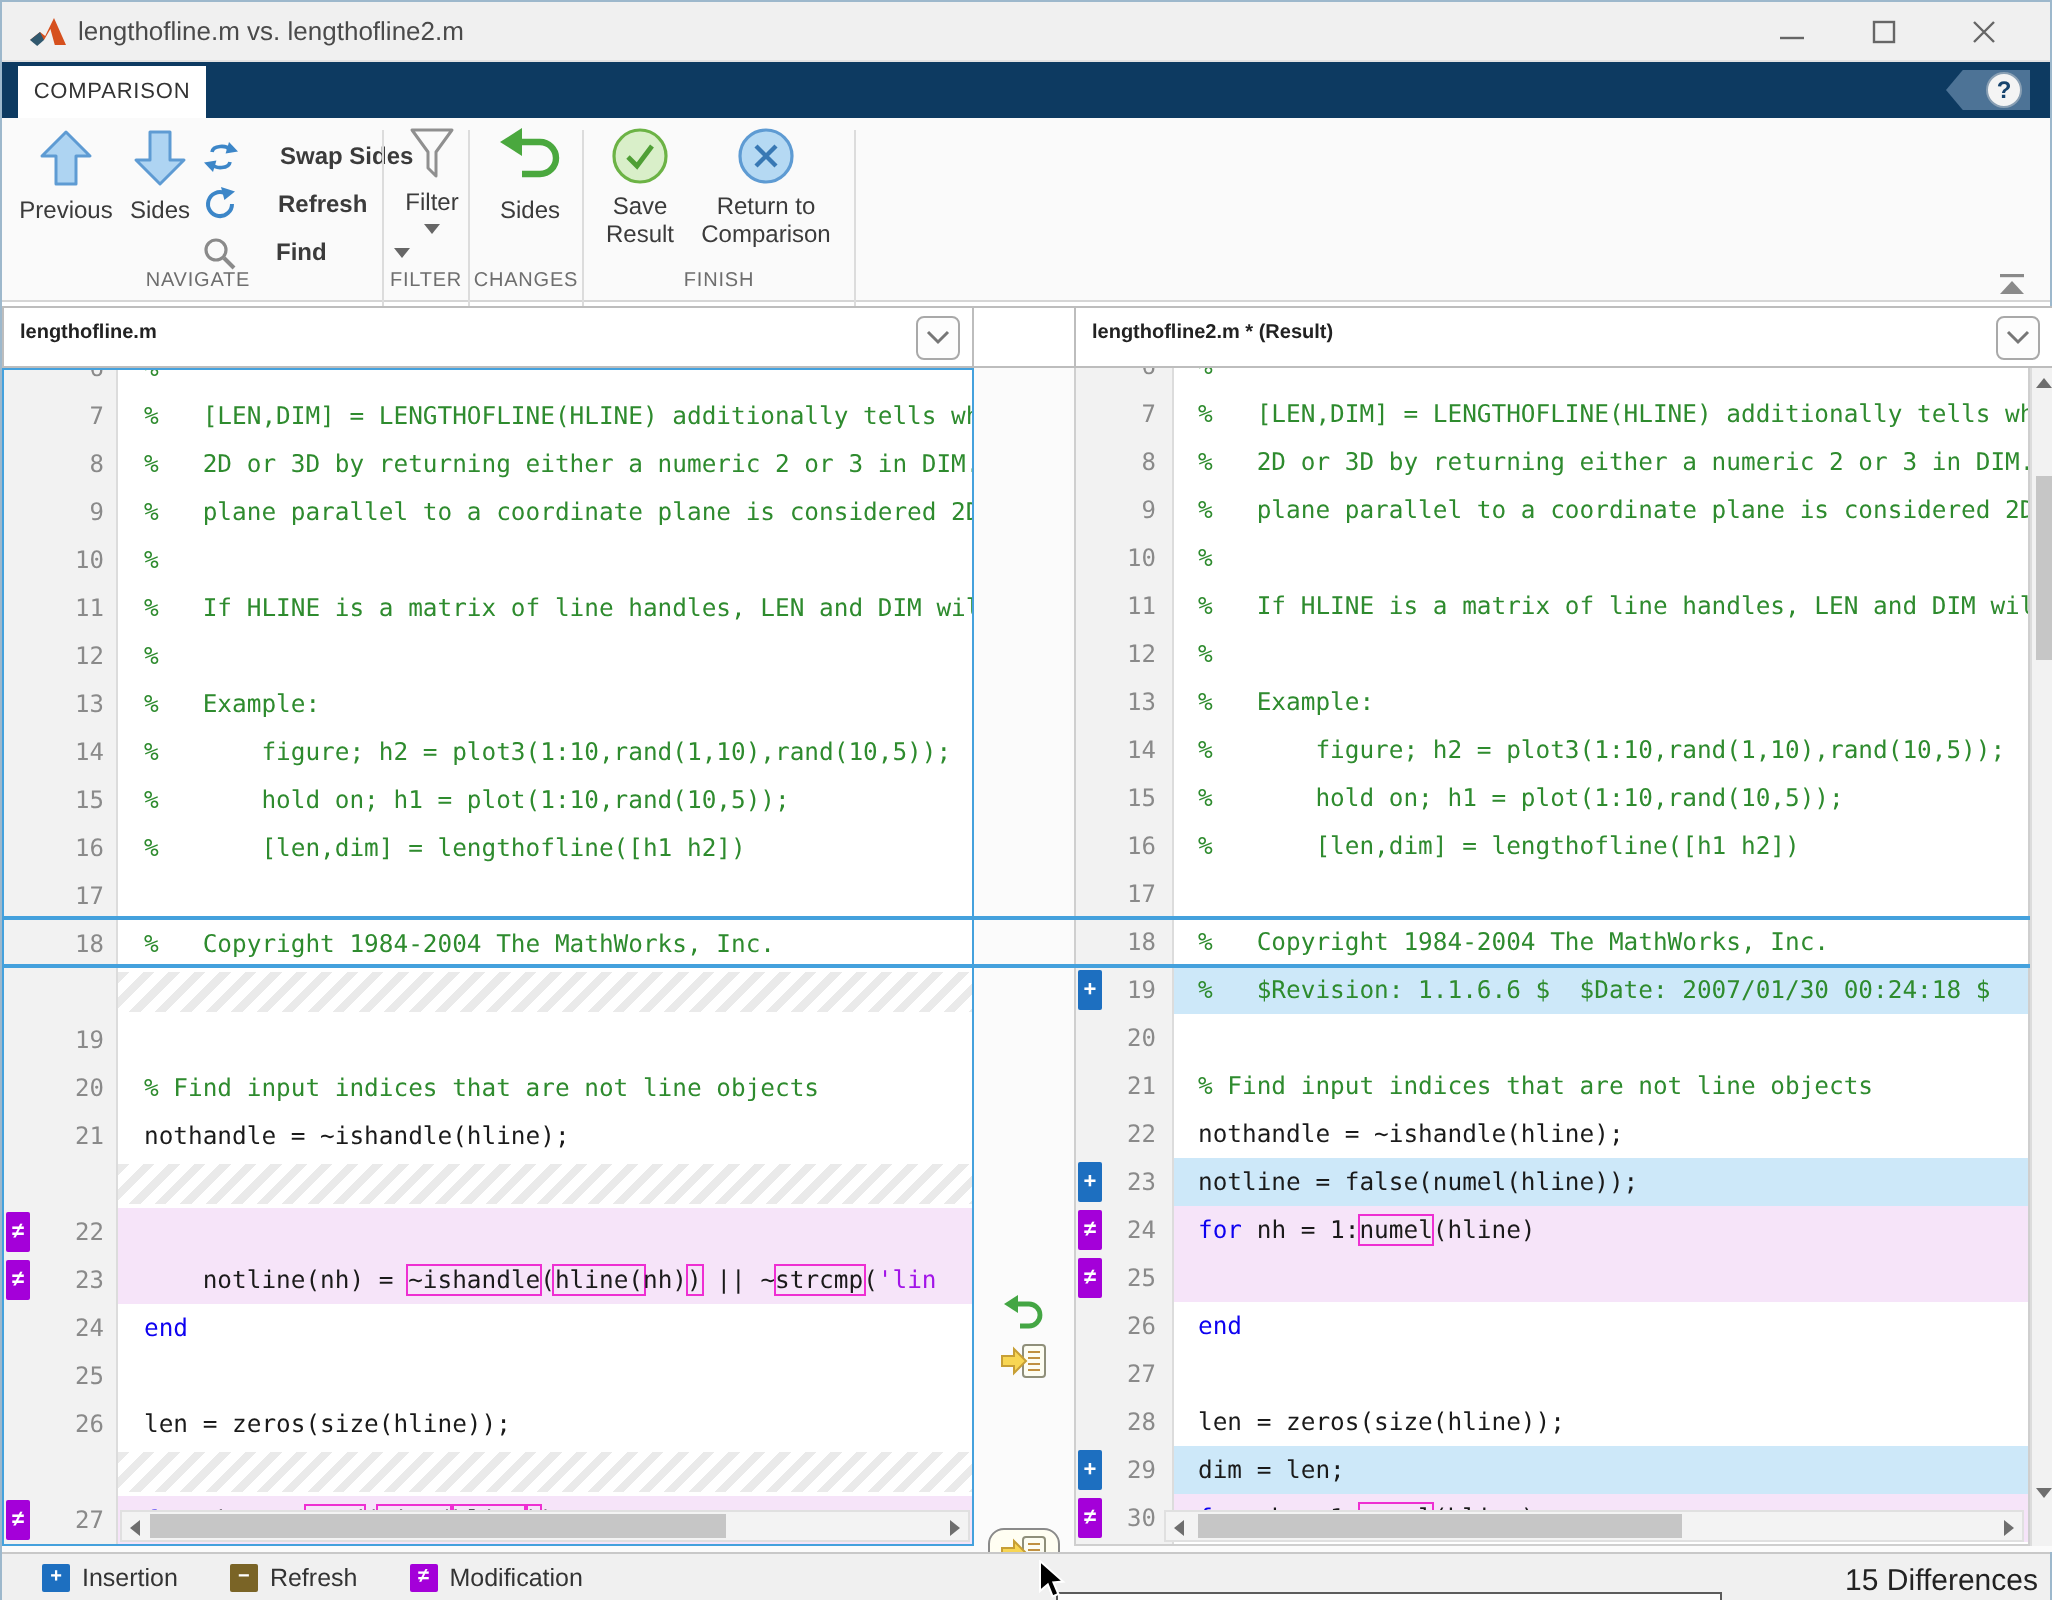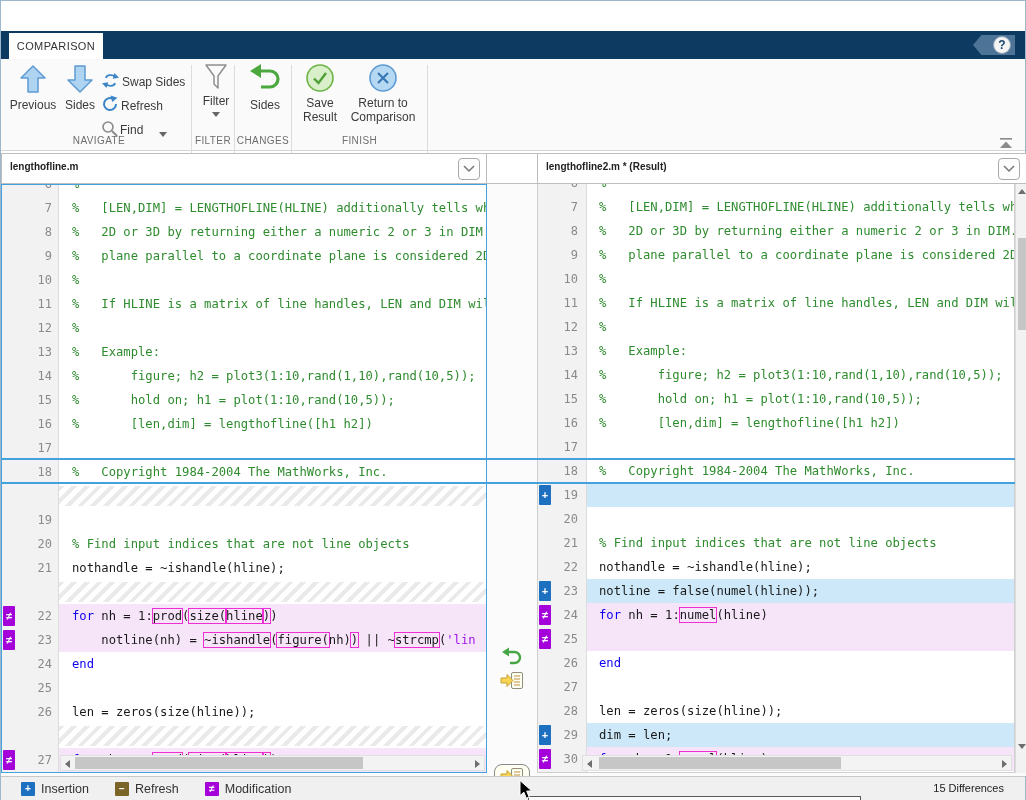--- a/index.html
+++ b/index.html
@@ -22,21 +22,21 @@
       clip-path:polygon(0 50%, 20% 0, 100% 0, 100% 100%, 20% 100%); }
   #help-badge .q { position:absolute; right:4px; top:1px; width:18px; height:18px; border-radius:50%;
       background:#f4f4f4; border:1px solid #8aa0b4; color:#17446e; font-weight:bold; font-size:12px;
       text-align:center; line-height:16px; }
 
   
   #toolbar { position:absolute; left:0; top:58px; width:100%; height:92px; background:#fafafa; border-bottom:1px solid #d5d5d5; }
   .tbtn { position:absolute; top:4px; display:flex; flex-direction:column; align-items:center; }
   .tbtn .lbl { font-size:12px; color:#3b3b3b; margin-top:3px; text-align:center; line-height:14px; }
   .divider { position:absolute; top:6px; width:1px; height:122px; background:#dcdcdc; }
-  .stackrow { position:absolute; left:100px; height:22px; display:flex; align-items:flex-end; gap:2px; }
+  .stackrow { position:absolute; left:100px; height:22px; display:flex; align-items:center; gap:20px;font-weight:bold; }
   .stackrow .lbl { font-size:12px; color:#3b3b3b; }
   .caret { width:0; height:0; border-left:4px solid transparent; border-right:4px solid transparent; border-top:5px solid #666; }
   .secname { position:absolute; top:76px; font-size:10px; color:#6e6e6e; letter-spacing:.4px; text-align:center; }
   #collapse-ribbon { position:absolute; right:12px; top:76px; }
 
   
   .phdr { position:absolute; top:152px; height:31px; background:#fff; border:1px solid #bdbdbd; }
   #hdr-left { left:0; width:486px; }
   #hdr-mid { left:486px; width:50px; border-left:none; border-right:none; }
   #hdr-right { left:536px; width:490px; }
@@ -102,27 +102,51 @@
   #tooltip { position:absolute; left:527px; top:612px; height:25px; background:#fbfbfb; border:1px solid #5a5a5a;
       font-size:12.3px; color:#222; line-height:23px; padding:0 9px; white-space:nowrap; z-index:20; }
   #cursor { position:absolute; left:518px; top:596px; z-index:21; }
 
   
   #statusbar { position:absolute; left:0; top:775px; width:100%; height:25px; background:#f0f0f0; border-top:1px solid #c8c8c8; }
   #legend { position:absolute; left:20px; top:5px; display:flex; gap:26px; }
   .leg { display:flex; align-items:center; gap:6px; font-size:12.5px; color:#333; }
   .legsq { width:14px; height:14px; border-radius:1px; color:#fff; font-size:10px; font-weight:bold;
       text-align:center; line-height:14px; }
-  #diffcount { position:absolute; right:21px; top:5px; font-size:11px; color:#222; }
+  #diffcount { position:absolute; right:6px; top:5px; font-size:15px; color:#222; }
 </style>
 </head>
 <body>
 
 <div id="win">
 
+  <div id="titlebar">
+    <span class="logo">
+      <svg width="20" height="18" viewBox="0 0 20 18">
+        <path d="M1 13 L6 9 L8.6 11 L13 2 L19 15.5 L13.4 15.5 L11.2 7.5 L8 13 Z" fill="#d6501e"></path>
+        <path d="M1 13 L6 9 L8 13 L4.6 16 Z" fill="#31586e"></path>
+      </svg>
+    </span>
+    <span class="title">lengthofline.m vs. lengthofline2.m</span>
+    <span class="winbtn" id="btn-min">
+      <svg width="12" height="12" viewBox="0 0 12 12" style="margin-top:8px">
+          <line x1="0" y1="6" x2="12" y2="6" stroke="#666" stroke-width="1.2"></line>
+        </svg>
+    </span>
+    <span class="winbtn" id="btn-max">
+      <svg width="12" height="12" viewBox="0 0 12 12" style="margin-top:5px">
+          <rect x="1" y="1" width="10" height="10" fill="none" stroke="#666" stroke-width="1.2"></rect>
+        </svg>
+    </span>
+    <span class="winbtn" id="btn-close">
+      <svg width="12" height="12" viewBox="0 0 12 12" style="margin-top:5px">
+          <path d="M1 1 L11 11 M11 1 L1 11" stroke="#666" stroke-width="1.2"></path>
+        </svg>
+    </span>
+  </div>
 
   <div id="ribbonbar">
     <div id="tab-comparison">COMPARISON</div>
     <div id="help-badge">
       <div class="q">?</div>
     </div>
   </div>
 
   <div id="toolbar">
     <div class="tbtn" style="left:6px;width:52px">
@@ -321,27 +345,26 @@
             <span class="num">21</span>
             <span class="codetext"><span class="sg-t">nothandle = ~ishandle(hline);</span></span>
           </div>
           <div class="row" style="top: 395px;">
             <div class="hatchrow"></div>
           </div>
           <div class="row" style="top: 419px;">
             <div class="codebg bg-mod"></div>
             <span class="num">22</span>
             <span class="badge badge-mod">≠</span>
-            <span class="codetext"><span class="sg-k">for</span><span class="sg-t"> nh = 1:</span><span class="sg-t sg-box">prod</span><span class="sg-t">(</span><span class="sg-t sg-box">size(</span><span class="sg-t sg-box">hline</span><span class="sg-t sg-box">)</span><span class="sg-t">)</span></span>
           </div>
           <div class="row" style="top: 443px;">
             <div class="codebg bg-mod"></div>
             <span class="num">23</span>
             <span class="badge badge-mod">≠</span>
-            <span class="codetext"><span class="sg-t">    notline(nh) = </span><span class="sg-t sg-box">~ishandle</span><span class="sg-t">(</span><span class="sg-t sg-box">figure(</span><span class="sg-t">nh)</span><span class="sg-t sg-box">)</span><span class="sg-t"> || ~</span><span class="sg-t sg-box">strcmp</span><span class="sg-t">(</span><span class="sg-s">'lin</span></span>
+            <span class="codetext"><span class="sg-t">    notline(nh) = </span><span class="sg-t sg-box">~ishandle</span><span class="sg-t">(</span><span class="sg-t sg-box">hline(</span><span class="sg-t">nh)</span><span class="sg-t sg-box">)</span><span class="sg-t"> || ~</span><span class="sg-t sg-box">strcmp</span><span class="sg-t">(</span><span class="sg-s">'lin</span></span>
           </div>
           <div class="row" style="top: 467px;">
             <div class="codebg"></div>
             <span class="num">24</span>
             <span class="codetext"><span class="sg-k">end</span></span>
           </div>
           <div class="row" style="top: 491px;">
             <div class="codebg"></div>
             <span class="num">25</span>
             <span class="codetext"></span>
@@ -472,20 +495,21 @@
           </div>
           <div class="row" style="top: 275px;">
             <div class="codebg"></div>
             <span class="num">18</span>
             <span class="codetext"><span class="sg-c">%   Copyright 1984-2004 The MathWorks, Inc.</span></span>
           </div>
           <div class="row" style="top: 299px;">
             <div class="codebg bg-ins"></div>
             <span class="num">19</span>
             <span class="badge badge-ins">+</span>
+            <span class="codetext"><span class="sg-c">%   $Revision: 1.1.6.6 $  $Date: 2007/01/30 00:24:18 $</span></span>
           </div>
           <div class="row" style="top: 323px;">
             <div class="codebg"></div>
             <span class="num">20</span>
             <span class="codetext"></span>
           </div>
           <div class="row" style="top: 347px;">
             <div class="codebg"></div>
             <span class="num">21</span>
             <span class="codetext"><span class="sg-c">% Find input indices that are not line objects</span></span>

